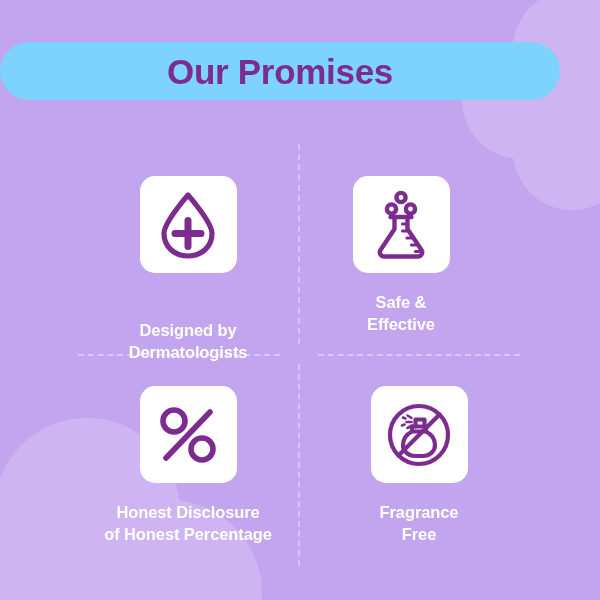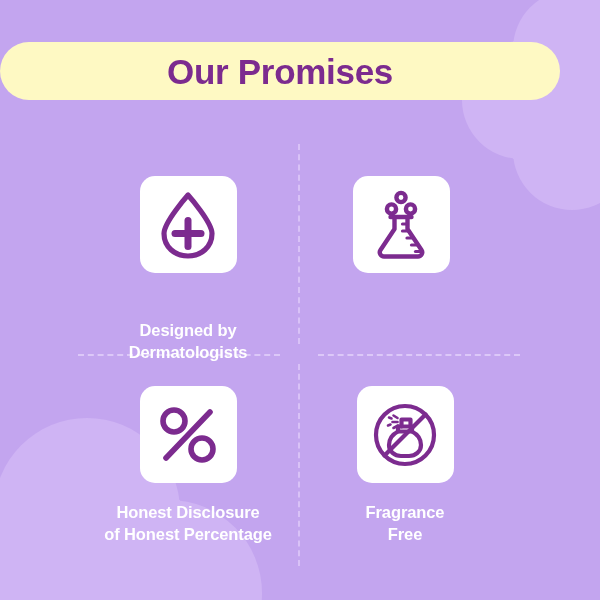--- a/index.html
+++ b/index.html
@@ -66,21 +66,21 @@
   #deco-top-right .l-right  { left: 102px; top: 51px; }
   #deco-top-right .core     { left: 51px;  top: 51px; width: 118px; height: 118px; }
 
   
   #header-band {
     position: absolute;
     left: 0;
     top: 42px;
     width: 560px;
     height: 58px;
-    background: #fef9c3;
+    background: #7dd3fc;
     display: flex;
     align-items: center;
     justify-content: center;
     z-index: 5;
     border-radius: 29px;
   }
   #page-title {
     color: #7c2b8f;
     font-size: 35px;
     font-weight: bold;
@@ -134,21 +134,21 @@
   .promise-item {
     position: absolute;
     width: 250px;
     display: flex;
     flex-direction: column;
     align-items: center;
   }
   #promise-item-0 { left: 63px;  top: 66px; gap: 28px; }
   #promise-item-1 { left: 276px; top: 66px; }
   #promise-item-2 { left: 63px;  top: 276px; }
-  #promise-item-3 { left: 280px; top: 276px; }
+  #promise-item-3 { left: 294px; top: 276px; }
 
   .icon-card {
     width: 97px;
     height: 97px;
     background: #ffffff;
     border-radius: 15px;
     display: flex;
     align-items: center;
     justify-content: center;
   }
@@ -221,20 +221,22 @@
             <path d="M21.5 27 L42.5 27"></path>
             <path d="M25.5 27 L25.5 39 L11.5 60 C9.6 62.8 11.6 66.5 15 66.5 L49 66.5 C52.4 66.5 54.4 62.8 52.5 60 L38.5 39 L38.5 27"></path>
             <path d="M38.5 34 L33.5 34" stroke-width="3.2"></path>
             <path d="M38.5 41 L33.5 41" stroke-width="3.2"></path>
             <path d="M43 48 L38 48" stroke-width="3.2"></path>
             <path d="M47.5 55 L42.5 55" stroke-width="3.2"></path>
             <path d="M51.5 61.5 L46.5 61.5" stroke-width="3.2"></path>
           </svg>
         </span>
       </div>
+      <div class="promise-label">Safe &amp;
+Effective</div>
     </div>
 
     <div class="promise-item" id="promise-item-2">
       <div class="icon-card">
         <span>
           <svg width="62" height="62" viewBox="0 0 62 62" fill="none" stroke="#7C2B8F" stroke-width="5.6" stroke-linecap="round" stroke-linejoin="round">
             <circle cx="17" cy="17" r="11"></circle>
             <circle cx="45" cy="45" r="11"></circle>
             <path d="M53 8 L9 54"></path>
           </svg>

